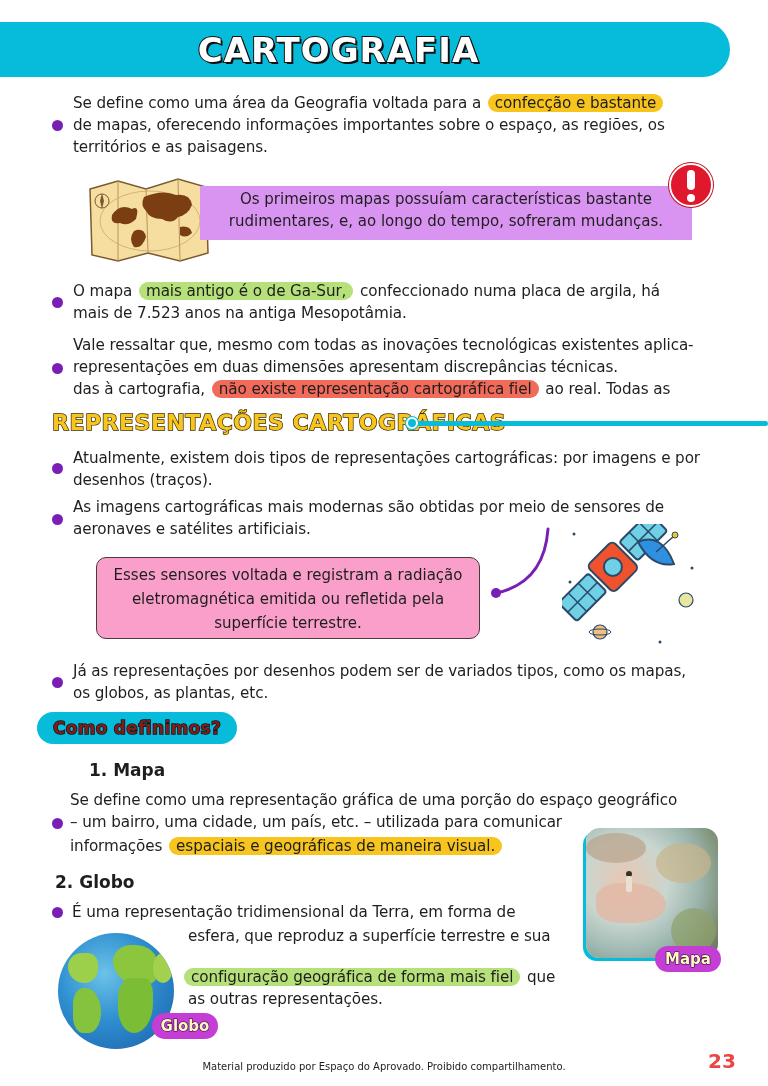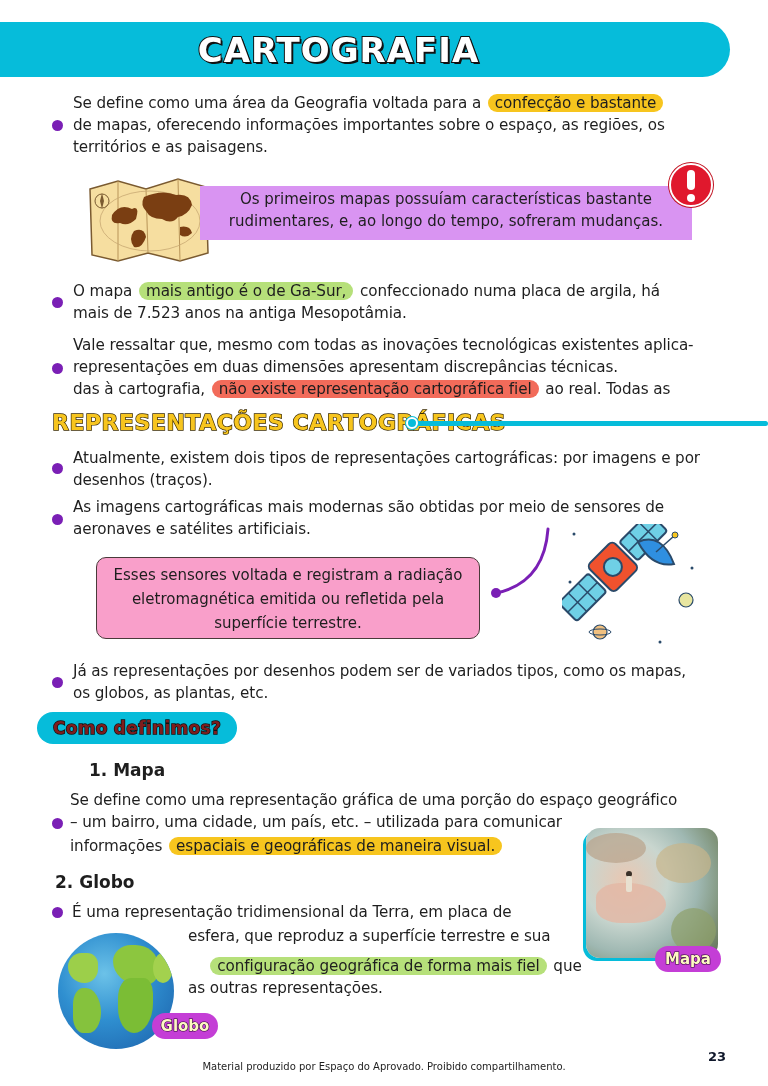--- a/index.html
+++ b/index.html
@@ -60,21 +60,21 @@
 
   .globe { left: 58px; top: 933px; width: 116px; height: 116px; border-radius: 50%;
     background: radial-gradient(circle at 40% 35%, #6cc2e8 0%, #2f8fd0 45%, #1b5ea8 100%); overflow: hidden; }
   .globe .c1 { position: absolute; left: 55px; top: 12px; width: 45px; height: 40px; background: #8cc63f; border-radius: 40% 50% 30% 60%; }
   .globe .c2 { position: absolute; left: 60px; top: 45px; width: 35px; height: 55px; background: #7bbd35; border-radius: 40% 30% 60% 50%; }
   .globe .c3 { position: absolute; left: 10px; top: 20px; width: 30px; height: 30px; background: #9ccf4a; border-radius: 50% 40% 50% 60%; }
   .globe .c4 { position: absolute; left: 15px; top: 55px; width: 28px; height: 45px; background: #85c23d; border-radius: 40% 60% 50% 40%; }
   .globe .c5 { position: absolute; left: 95px; top: 20px; width: 20px; height: 30px; background: #a3d14e; border-radius: 50%; }
 
   .footer { left: 0; top: 1061px; width: 768px; text-align: center; font-size: 10px; color: #1e1e1e; padding-left: 0; }
-  .page-num { left: 708px; top: 1049px; font-size: 13px; font-weight: bold; color: #0f172a; }
+  .page-num { left: 708px; top: 1049px; font-size: 20px; font-weight: bold; color: #ef4444; }
 </style>
 </head>
 <body>
 
 <div class="abs banner"></div>
 <div class="abs banner-title">CARTOGRAFIA</div>
 
 <div class="abs bullet" style="left:52px;top:120px;"></div>
 <div class="abs para" style="left:73px;top:92px;width:660px;">
   <div><span>Se define como uma área da Geografia voltada para a</span> <span class="hl hl-yellow">confecção e bastante</span></div>
@@ -198,24 +198,24 @@
     <div class="land2"></div>
     <div class="land1"></div>
     <div class="land4"></div>
   <div class="person-head"></div>
     <div class="person"></div>
 </div>
 <div class="abs tag" style="left:655px;top:946px;width:66px;">Mapa</div>
 
 <div class="abs subhead" style="left:55px;top:872px;">2. Globo</div>
 <div class="abs bullet" style="left:52px;top:907px;"></div>
-<div class="abs para" style="left:72px;top:901px;width:500px;">É uma representação tridimensional da Terra, em placa de</div>
+<div class="abs para" style="left:72px;top:901px;width:500px;">É uma representação tridimensional da Terra, em forma de</div>
 <div class="abs para" style="left:188px;top:925px;width:420px;">
   <div>esfera, que reproduz a superfície terrestre e sua</div>
-  <div style="margin-top:8px;text-align:center;"><span class="hl hl-green" style="margin-left:-4px;">configuração geográfica de forma mais fiel</span> <span>que</span></div>
+  <div style="margin-top:19px;"><span class="hl hl-green" style="margin-left:-4px;">configuração geográfica de forma mais fiel</span> <span>que</span></div>
   <div>as outras representações.</div>
 </div>
 
 <div class="abs globe">
   <div class="c1"></div>
     <div class="c2"></div>
     <div class="c3"></div>
     <div class="c4"></div>
     <div class="c5"></div>
 </div>

